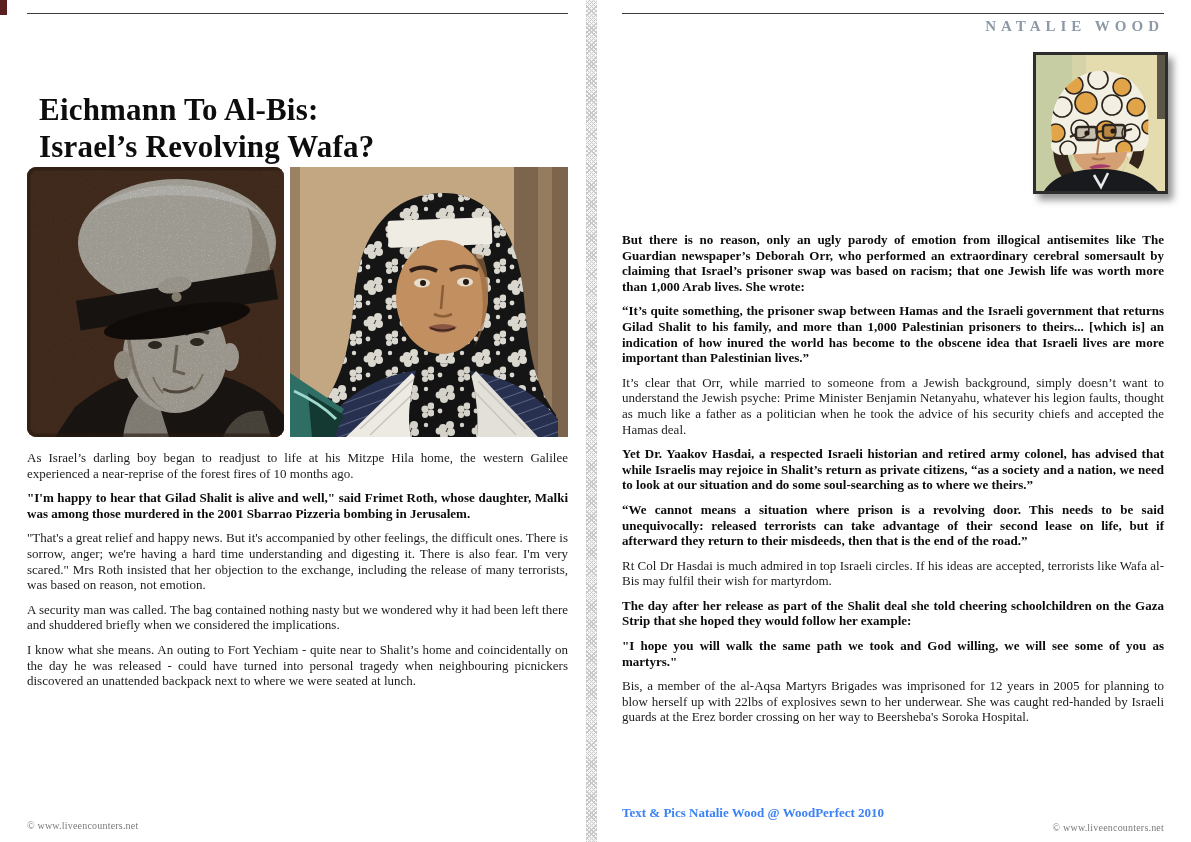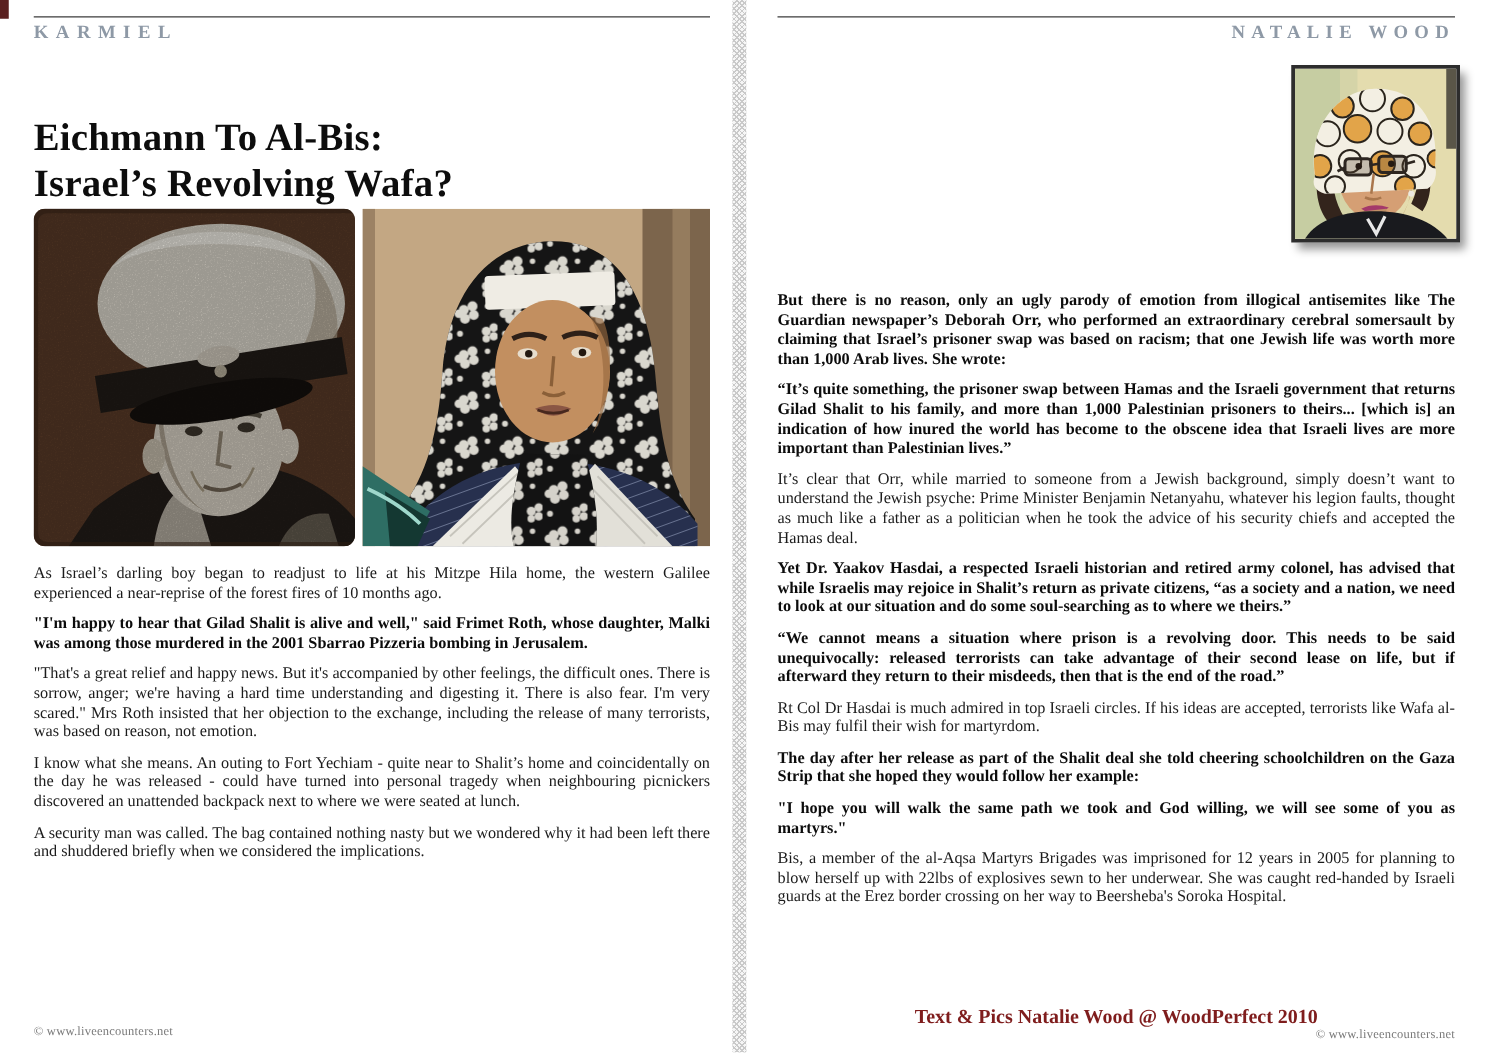--- a/index.html
+++ b/index.html
@@ -23,59 +23,58 @@
   }
 
   .rule{position:absolute;top:13px;left:0;right:0;border-top:1.5px solid #3c3c3c;}
   .section-label{
     position:absolute;top:18px;left:0;right:0;
     font-size:15px;font-weight:bold;letter-spacing:6px;color:#8e99a6;
   }
   .label-right{text-align:right;letter-spacing:5px;}
 
   .article-title{
-    position:absolute;top:70px;left:0;
+    position:absolute;top:70px;left:12px;
     font-size:31px;font-weight:bold;color:#0d0d0d;line-height:37px;letter-spacing:0.2px;
   }
 
   .photo-row{position:absolute;top:167px;left:0;width:541px;display:flex;gap:6px;}
   .photo-row svg{display:block;}
   .photo-frame-left{border-radius:9px;overflow:hidden;box-shadow:inset 0 0 12px rgba(20,8,2,0.8);}
 
   .body-copy{position:absolute;left:0;right:0;font-size:13px;line-height:15.6px;color:#1b1b1b;text-align:justify;}
   .body-left{top:450px;}
   .body-right{top:232px;}
   .body-copy p{margin:0 0 9px 0;}
   .body-copy p.b{font-weight:bold;color:#0c0c0c;}
 
   .footer-copyright{
     position:absolute;top:820px;left:0;right:0;
     font-size:10px;color:#7a7a7a;letter-spacing:0.2px;
   }
   .credit-line{
-    position:absolute;top:805px;left:0;right:0;text-align:center;
-    font-size:16px;font-weight:bold;color:#7f1d1d;
+    position:absolute;top:805px;left:0;right:0;text-align:left;
+    font-size:13px;font-weight:bold;color:#3b82f6;
   }
   .footer-right{text-align:right;top:822px;}
 
   .portrait-frame{
     position:absolute;top:52px;right:-4px;width:129px;height:136px;
     border:3px solid #2d2d2d;background:#fff;
     box-shadow:5px 6px 7px rgba(0,0,0,0.42);
   }
 </style>
 </head>
 <body>
 
 <div class="edge-mark"></div>
 <div class="spine"></div>
 
 <div class="page page-left">
   <div class="rule"></div>
-  <div class="section-label">KARMIEL</div>
 
   <h1 class="article-title"><span>Eichmann To Al-Bis:</span><br><span>Israel’s Revolving Wafa?</span></h1>
 
   <div class="photo-row">
 
     <div class="photo-frame-left">
       <svg width="278" height="270" viewBox="0 0 278 270">
         <defs>
           <filter id="grain" x="0" y="0" width="100%" height="100%">
             <feTurbulence type="fractalNoise" baseFrequency="0.85" numOctaves="2" result="n"></feTurbulence>
@@ -178,22 +177,22 @@
         <path d="M18,226 L54,248 L44,270 L22,270 Z" fill="#143832"></path>
         <path d="M4,224 Q30,236 46,252" stroke="#9fd8cc" stroke-width="3" fill="none"></path>
       </svg>
     </div>
   </div>
 
   <div class="body-copy body-left">
     <p>As Israel’s darling boy began to readjust to life at his Mitzpe Hila home, the western Galilee experienced a near-reprise of the forest fires of 10 months ago.</p>
     <p class="b">"I'm happy to hear that Gilad Shalit is alive and well," said Frimet Roth, whose daughter, Malki was among those murdered in the 2001 Sbarrao Pizzeria bombing in Jerusalem.</p>
     <p>"That's a great relief and happy news. But it's accompanied by other feelings, the difficult ones. There is sorrow, anger; we're having a hard time understanding and digesting it. There is also fear. I'm very scared."  Mrs Roth insisted that her objection to the exchange, including the release of many terrorists, was based on reason, not emotion.</p>
+    <p>A security man was called. The bag contained nothing nasty but we wondered why it had been left there and shuddered briefly when we considered the implications.</p>
     <p>I know what she means. An outing to Fort Yechiam - quite near to Shalit’s home and coincidentally on the day he was released - could have turned into personal tragedy when neighbouring picnickers discovered an unattended backpack next to where we were seated at lunch.</p>
-    <p>A security man was called. The bag contained nothing nasty but we wondered why it had been left there and shuddered briefly when we considered the implications.</p>
   </div>
 
   <div class="footer-copyright">© www.liveencounters.net</div>
 </div>
 
 <div class="page page-right">
   <div class="rule"></div>
   <div class="section-label label-right">NATALIE WOOD</div>
 
   <div class="portrait-frame">

